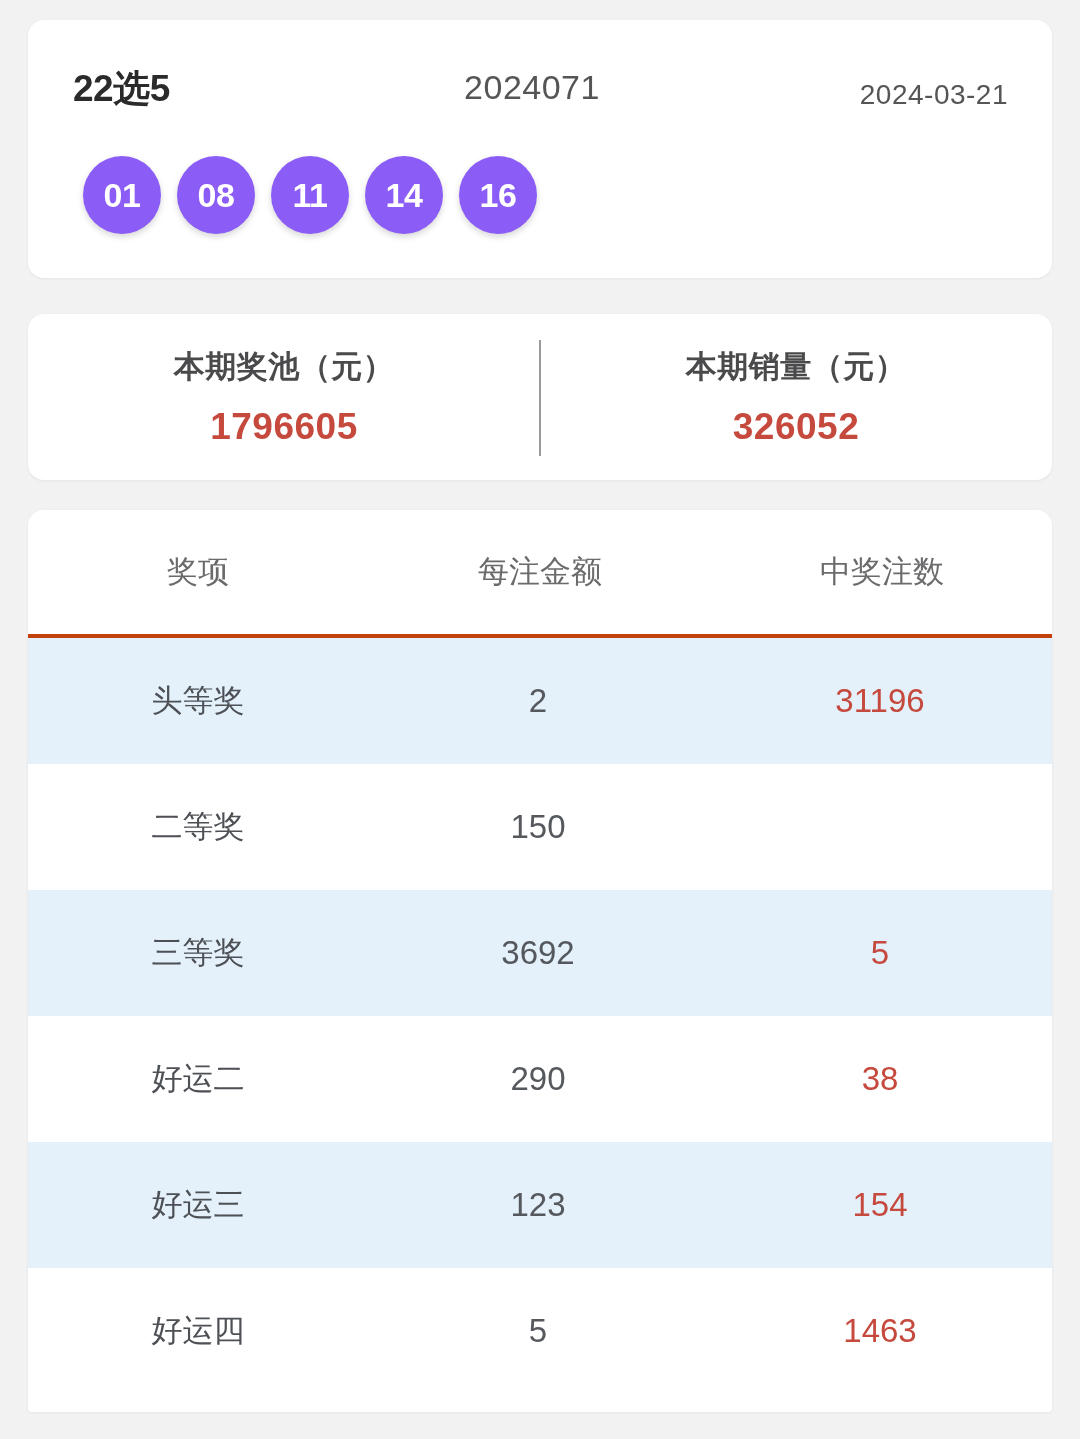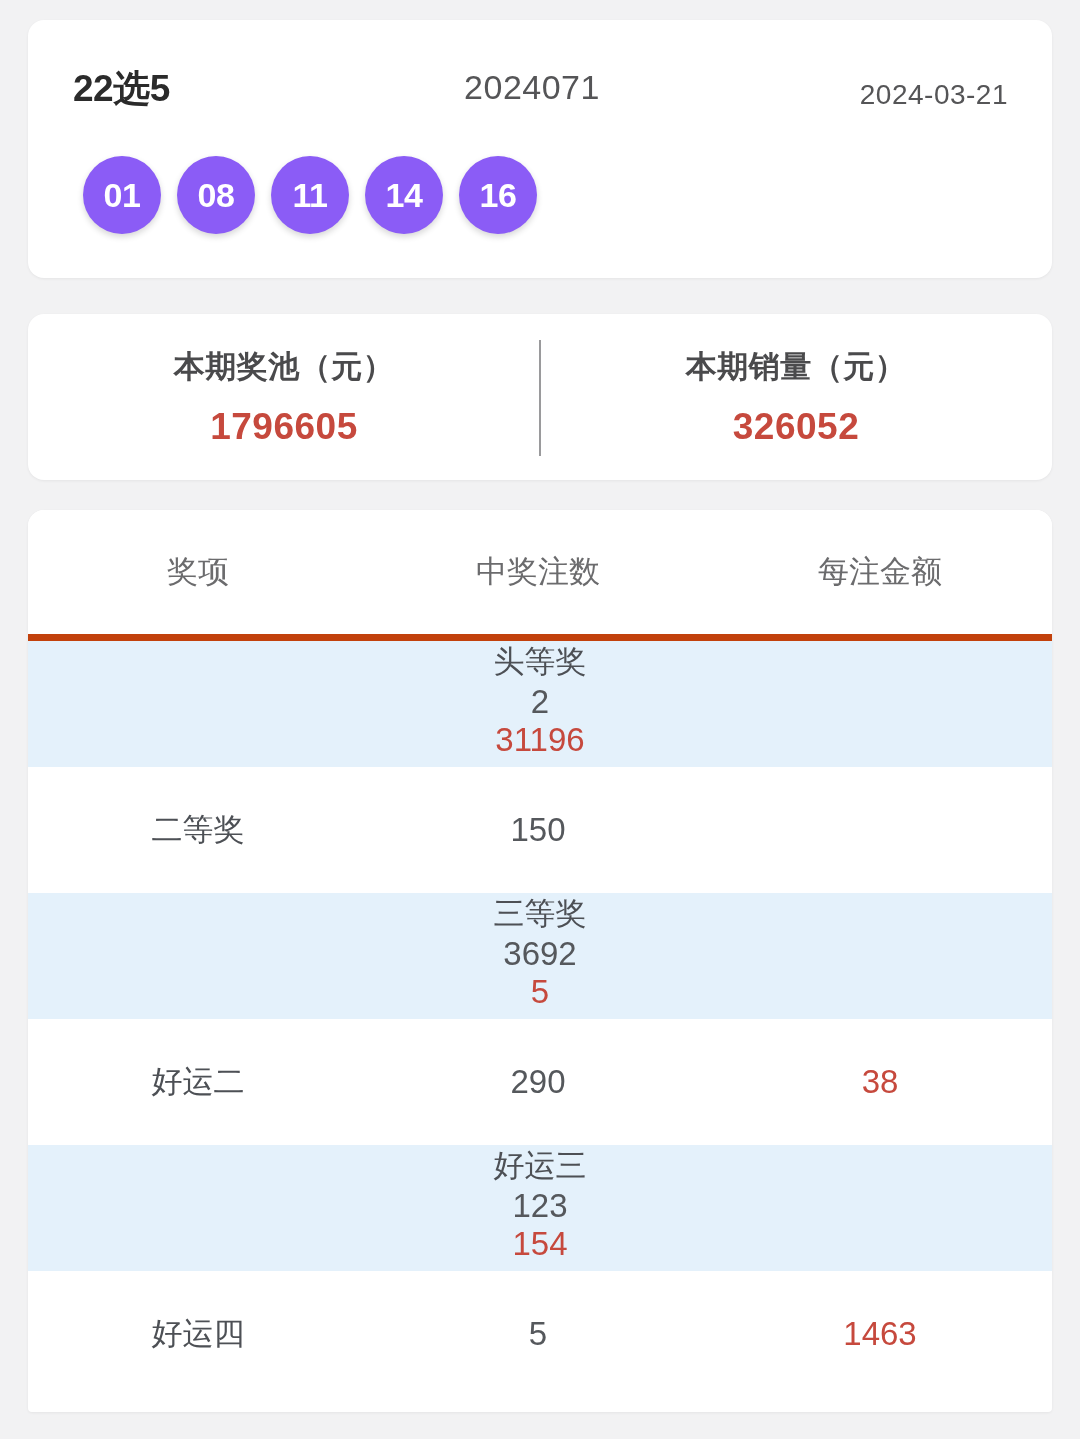--- a/index.html
+++ b/index.html
@@ -135,34 +135,33 @@
     height: 902px;
     border-radius: 16px 16px 4px 4px;
     overflow: hidden;
     padding-top: 0;
   }
   .thead {
     display: flex;
     align-items: center;
     height: 124px;
     background: #ffffff;
-    border-bottom: 7px solid #c2410c;
+    border-bottom: 4px solid #c2410c;
   }
   .thead .th {
     font-size: 31px;
     color: #6b6b6d;
   }
   .trow {
     display: flex;
     align-items: center;
     height: 126px;
   }
   .trow.alt {
     background: #e4f1fb;
-    flex-direction: column;
   }
   .c1 { width: 340px; text-align: center; }
   .c2 { width: 340px; text-align: center; }
   .c3 { width: 344px; text-align: center; }
   .cell-name {
     font-size: 31px;
     color: #4d5055;
   }
   .cell-count {
     font-size: 33px;
@@ -203,22 +202,22 @@
       <div class="stat">
         <div class="stat-label">本期销量（元）</div>
         <div class="stat-value">326052</div>
       </div>
     </div>
   </div>
 
   <div class="card" id="prize-card">
     <div class="thead">
       <div class="th c1">奖项</div>
+      <div class="th c3">每注金额</div>
       <div class="th c2">中奖注数</div>
-      <div class="th c3">每注金额</div>
     </div>
 
     <div class="trow alt">
       <div class="c1 cell-name">头等奖</div>
       <div class="c2 cell-count">2</div>
       <div class="c3 cell-amount">31196</div>
     </div>
 
     <div class="trow">
       <div class="c1 cell-name">二等奖</div>

